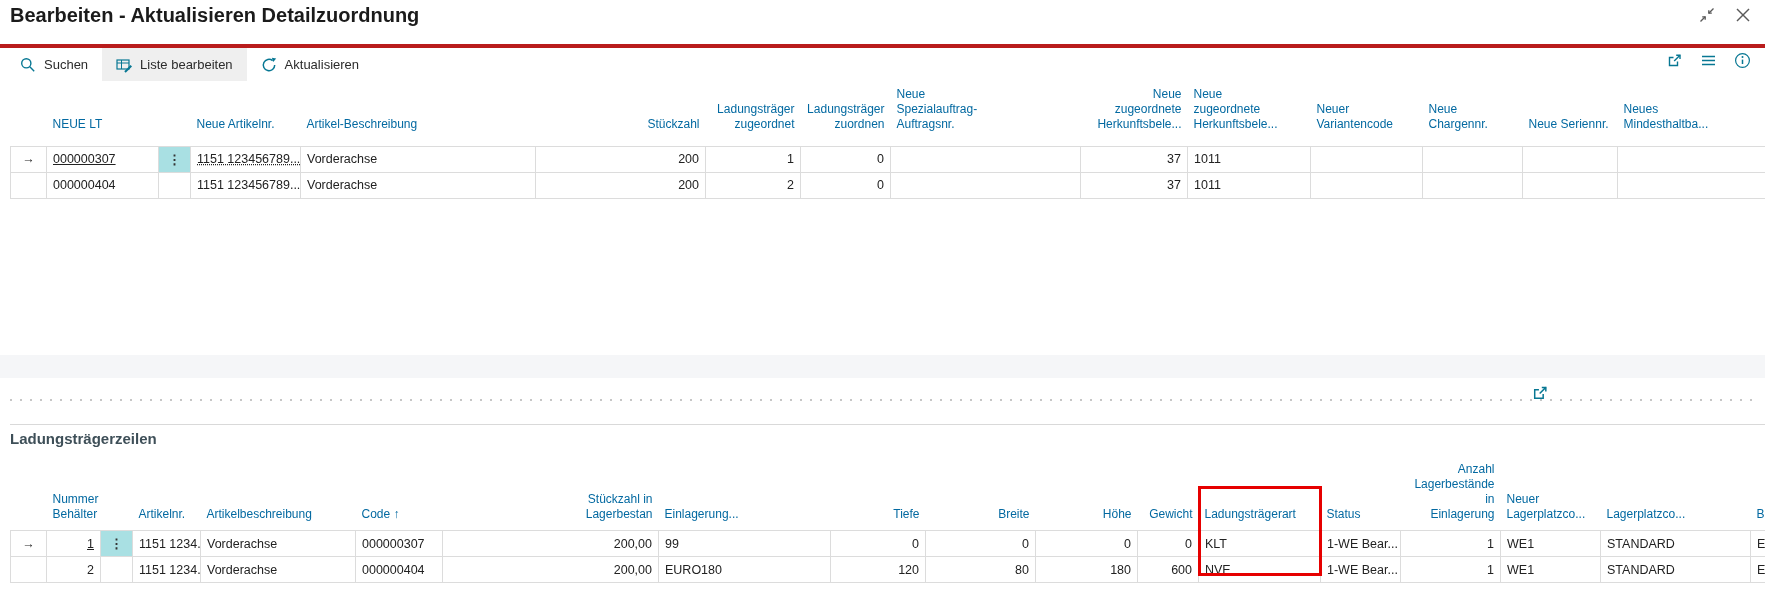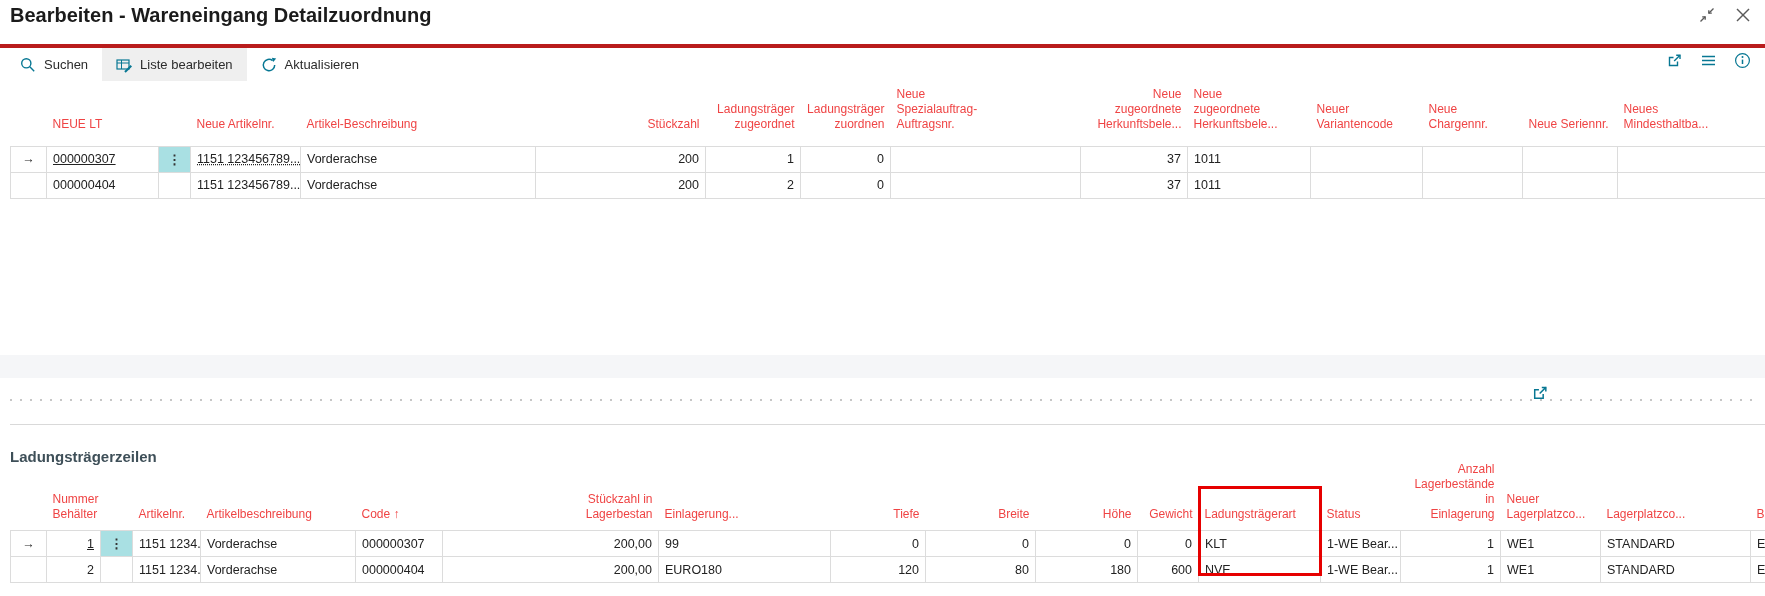--- a/index.html
+++ b/index.html
@@ -17,21 +17,21 @@
     display:flex;align-items:stretch;padding-left:6px;background:#fff;
   }
   .cmd{display:flex;align-items:center;gap:8px;font-size:13px;color:#2b2b2b;padding:0 14px;white-space:nowrap;}
   .cmd.active{background:#efefef;}
   .cmdbar-right{position:absolute;top:44px;right:14px;height:33px;display:flex;gap:17px;align-items:center;}
   .tbl-wrap{position:absolute;left:10px;width:1755px;overflow:hidden;}
   .tbl-wrap.upper{top:80px;}
   .tbl-wrap.lower{top:462px;}
   table.grid{border-collapse:collapse;table-layout:fixed;width:1765px;}
   table.grid th{
-    font-size:12px;font-weight:400;color:#ef4444;vertical-align:bottom;
+    font-size:12px;font-weight:400;color:#0369a1;vertical-align:bottom;
     padding:0 6px;white-space:pre-line;line-height:1.25;overflow:hidden;
   }
   .grid.upper th{padding-bottom:14px;}
   .grid.lower th{padding-bottom:8px;}
   .grid.upper thead tr{height:66px;}
   .grid.lower thead tr{height:53px;}
   table.grid td{
     font-size:12.5px;color:#222;height:25px;padding:0 6px;border:1px solid #dcdcdc;
     white-space:nowrap;overflow:hidden;background:#fff;
   }
@@ -43,32 +43,32 @@
   td.c-options span{font-size:13px;color:#333;font-weight:700;letter-spacing:0;}
   .lnk{text-decoration:underline;color:#222;}
   .lnk-dotted{text-decoration:underline dotted;color:#222;}
   .val-blue{color:#2e7fae;}
   .hscrollbar{position:absolute;left:0;right:0;top:355px;height:23px;background:#f5f6f8;}
   .dotted-sep{
     position:absolute;left:10px;right:8px;top:399px;height:2px;
     background-image:repeating-linear-gradient(90deg,#c6c6c6 0 2px,transparent 2px 10px);
   }
   .part-topline{position:absolute;left:10px;right:0;top:424px;height:1px;background:#d9d9d9;}
-  .part-caption{position:absolute;left:10px;top:448px;font-size:15px;font-weight:600;color:#3e4f58;}
+  .part-caption{position:absolute;left:10px;top:430px;font-size:15px;font-weight:600;color:#3e4f58;}
   .part-share{position:absolute;left:1531px;top:384px;width:18px;height:18px;}
   .red-box{
     position:absolute;left:1198px;top:486px;width:118px;height:84px;
     border:3px solid #e60000;pointer-events:none;background:transparent;
   }
   svg{display:block;}
 </style>
 </head>
 <body>
 
-<div class="page-title">Bearbeiten - Wareneingang Detailzuordnung</div>
+<div class="page-title">Bearbeiten - Aktualisieren Detailzuordnung</div>
 <div class="win-controls">
   <div class="win-btn">
     <svg width="18" height="18" viewBox="0 0 18 18">
       <path d="M15.5 2.5 L10.8 7.2" stroke="#5a5a5a" stroke-width="1.3" fill="none"></path>
       <path d="M10.8 4.2 V7.2 H13.8" stroke="#5a5a5a" stroke-width="1.3" fill="none"></path>
       <path d="M2.5 15.5 L7.2 10.8" stroke="#5a5a5a" stroke-width="1.3" fill="none"></path>
       <path d="M7.2 13.8 V10.8 H4.2" stroke="#5a5a5a" stroke-width="1.3" fill="none"></path>
     </svg>
   </div>
   <div class="win-btn">

